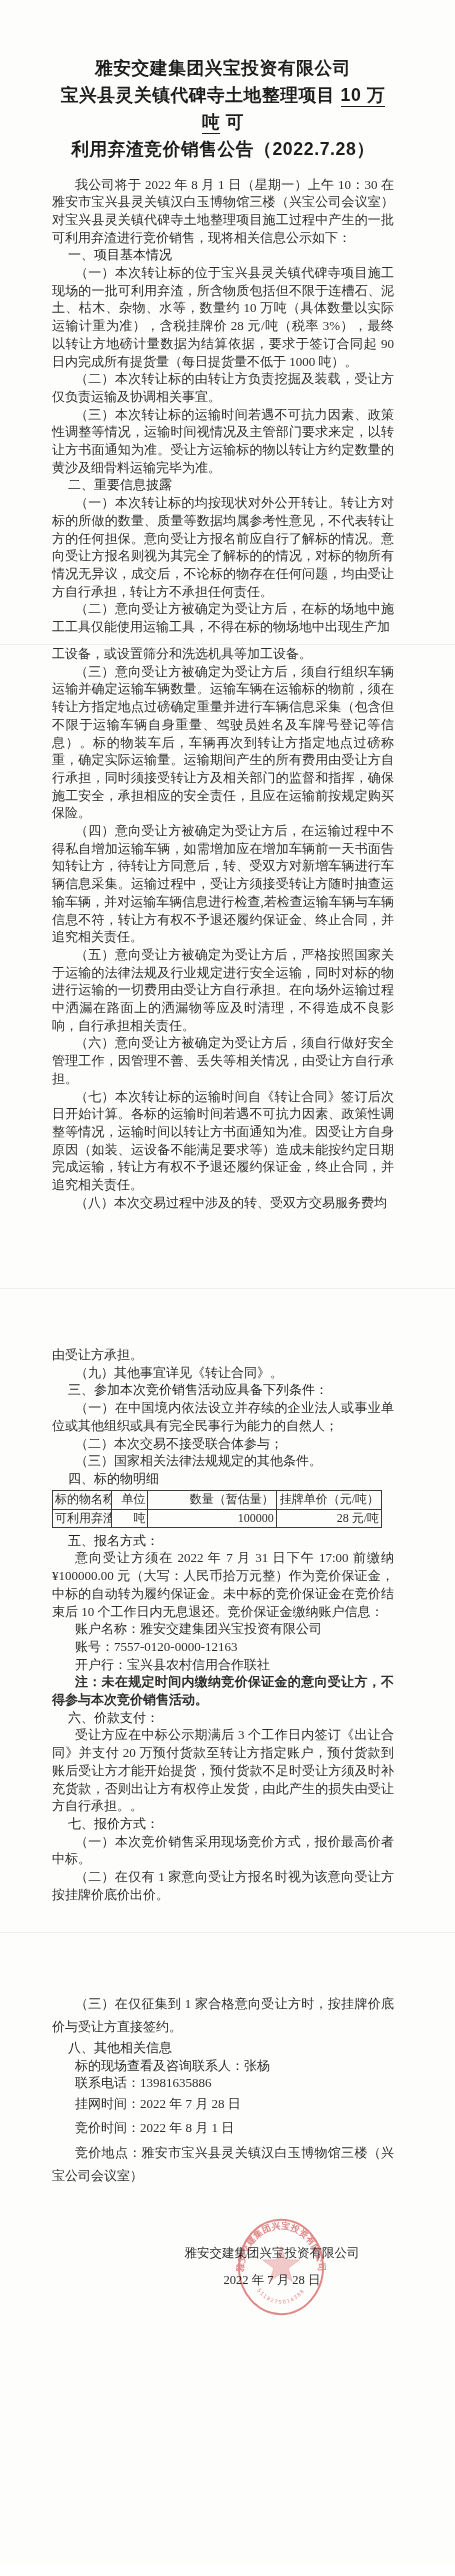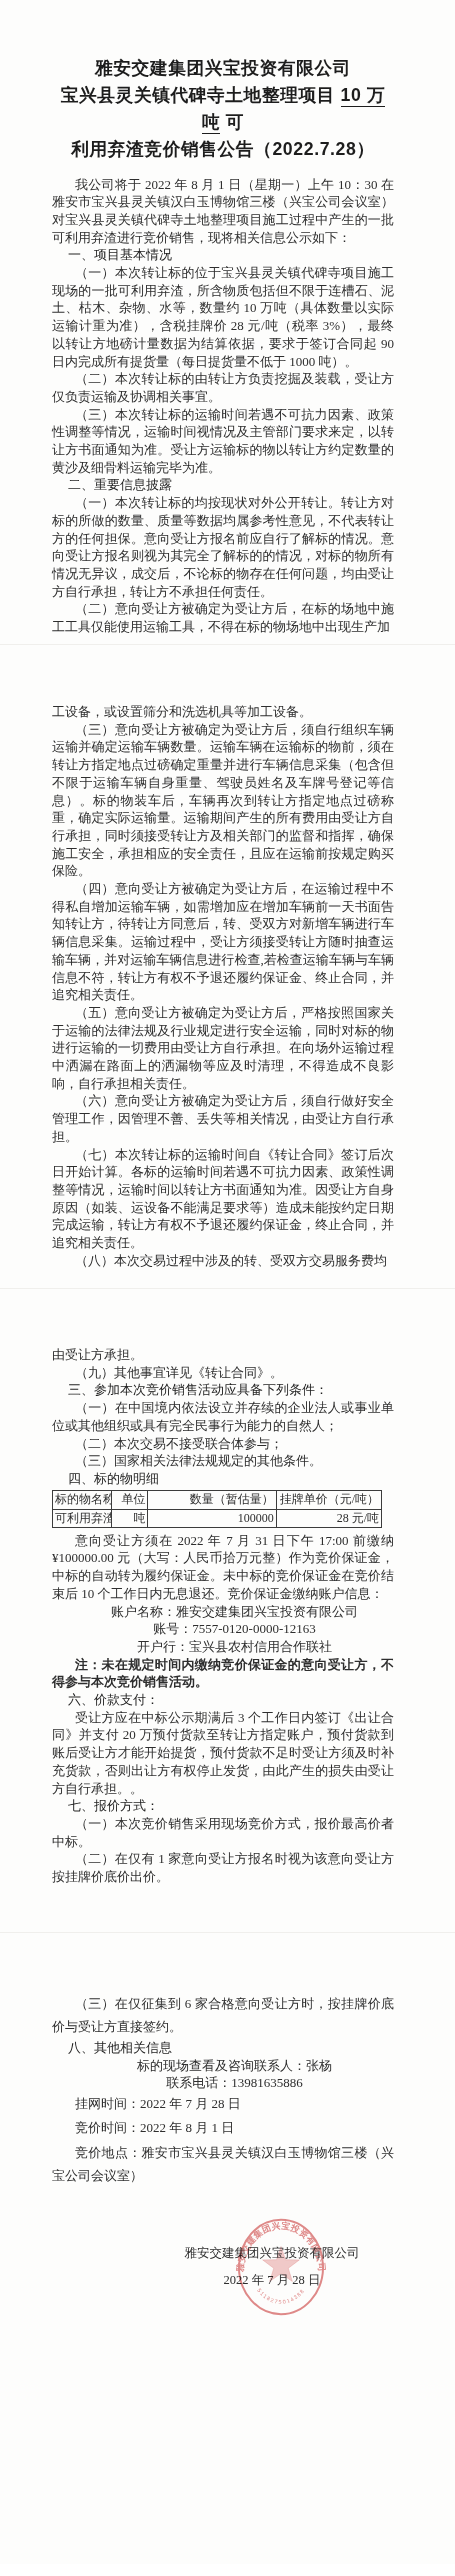--- a/index.html
+++ b/index.html
@@ -13,21 +13,21 @@
   }
   .page{
     position:relative;
     box-sizing:border-box;
     width:456px;
     background:#fdfdfc;
     padding-left:52px;
     padding-right:62px;
   }
   .page-1{height:644px;padding-top:55px;}
-  .page-2{height:644px;padding-top:58px;}
+  .page-2{height:644px;}
   .page-3{height:644px;padding-top:57px;}
   .page-4{height:644px;padding-top:59px;}
   .page + .page{border-top:1.1px solid #f0efec;}
 
   .title{
     text-align:center;
     font-family:"Liberation Sans","DejaVu Sans",sans-serif;
     font-weight:700;
     font-size:17.7px;
     line-height:27px;
@@ -48,21 +48,21 @@
   }
   .s-h{
     font-weight:400;
     font-family:"Liberation Sans","DejaVu Sans",sans-serif;
     color:#1f1f1f;
     text-indent:16px;
     text-align:left;
   }
   .s-p{text-indent:23px;}
   .s-c{text-indent:0;}
-  .s-k{text-indent:23px;text-align:center;}
+  .s-k{text-indent:23px;text-align:left;}
   .s-n{text-indent:23px;font-weight:700;}
   .s-kw{text-indent:23px;text-align:left;line-height:24.5px;}
   .s-pw{text-indent:23px;line-height:23.4px;}
 
   table.lot{
     border-collapse:collapse;
     width:330px;
     margin:2.3px 0 3.4px 0;
     table-layout:fixed;
   }
@@ -162,36 +162,37 @@
       </tr>
       <tr>
         <td>可利用弃渣</td>
         <td>吨</td>
         <td>100000</td>
         <td>28 元/吨</td>
       </tr>
     </tbody>
       </table>
     <div>
+        <div class="para s-h">五、报名方式：</div>
         <div class="para s-p">意向受让方须在 2022 年 7 月 31 日下午 17:00 前缴纳¥100000.00 元（大写：人民币拾万元整）作为竞价保证金，中标的自动转为履约保证金。未中标的竞价保证金在竞价结束后 10 个工作日内无息退还。竞价保证金缴纳账户信息：</div>
         <div class="para s-k">账户名称：雅安交建集团兴宝投资有限公司</div>
         <div class="para s-k">账号：7557-0120-0000-12163</div>
         <div class="para s-k">开户行：宝兴县农村信用合作联社</div>
         <div class="para s-n">注：未在规定时间内缴纳竞价保证金的意向受让方，不得参与本次竞价销售活动。</div>
         <div class="para s-h">六、价款支付：</div>
         <div class="para s-p">受让方应在中标公示期满后 3 个工作日内签订《出让合同》并支付 20 万预付货款至转让方指定账户，预付货款到账后受让方才能开始提货，预付货款不足时受让方须及时补充货款，否则出让方有权停止发货，由此产生的损失由受让方自行承担。。</div>
         <div class="para s-h">七、报价方式：</div>
         <div class="para s-p">（一）本次竞价销售采用现场竞价方式，报价最高价者中标。</div>
         <div class="para s-p">（二）在仅有 1 家意向受让方报名时视为该意向受让方按挂牌价底价出价。</div>
       </div>
   </div>
 
   <div class="page page-4">
     <div>
-        <div class="para s-pw">（三）在仅征集到 6 家合格意向受让方时，按挂牌价底价与受让方直接签约。</div>
+        <div class="para s-pw">（三）在仅征集到 1 家合格意向受让方时，按挂牌价底价与受让方直接签约。</div>
         <div class="para s-h">八、其他相关信息</div>
         <div class="para s-k">标的现场查看及咨询联系人：张杨</div>
         <div class="para s-k">联系电话：13981635886</div>
         <div class="para s-kw">挂网时间：2022 年 7 月 28 日</div>
         <div class="para s-kw">竞价时间：2022 年 8 月 1 日</div>
         <div class="para s-pw">竞价地点：雅安市宝兴县灵关镇汉白玉博物馆三楼（兴宝公司会议室）</div>
       </div>
 
     <div class="sig">
       <div>雅安交建集团兴宝投资有限公司</div>

